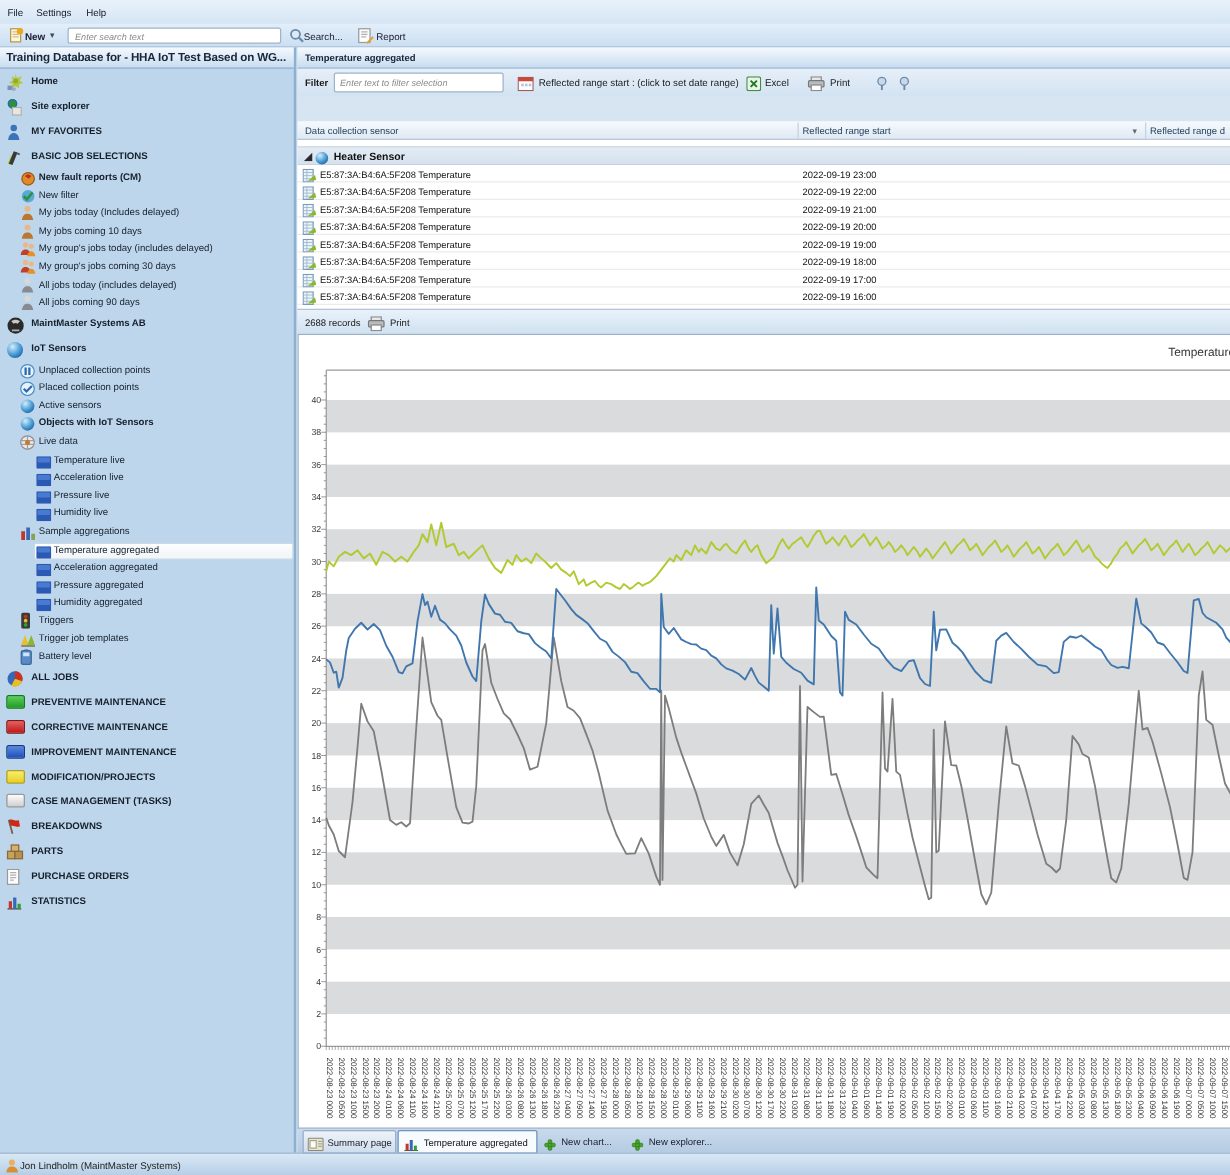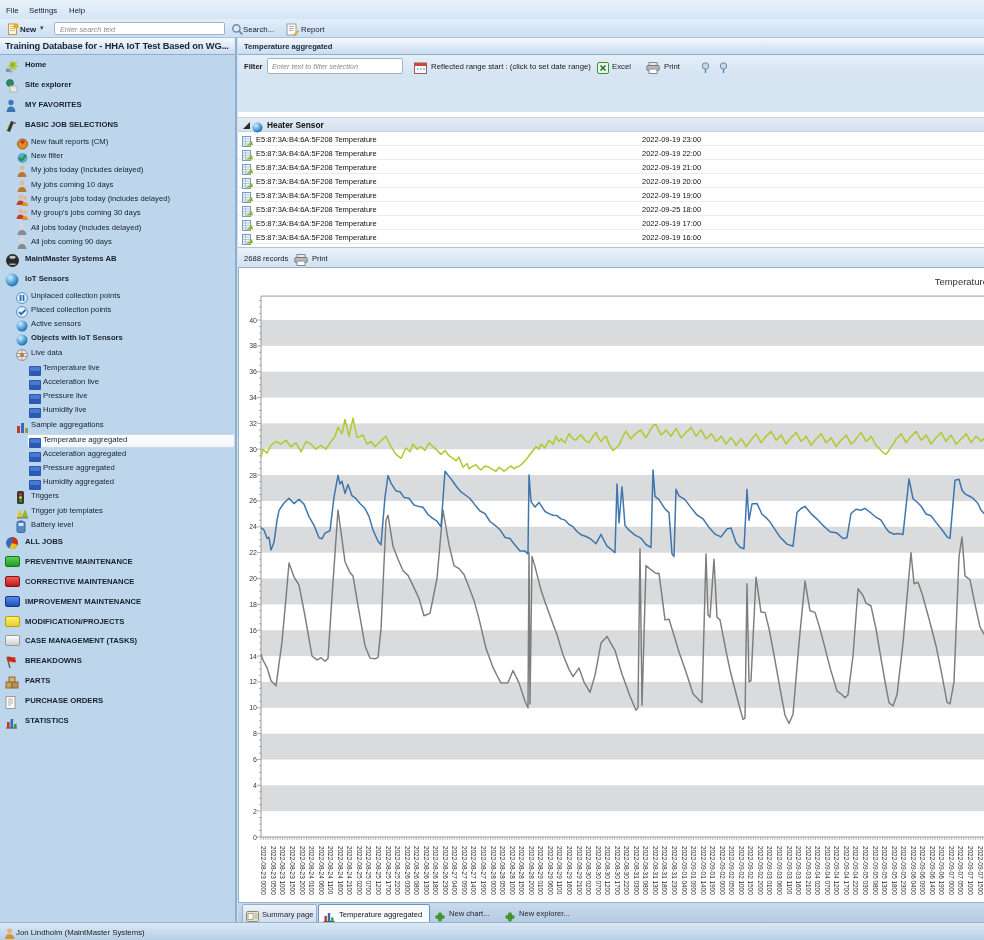--- a/index.html
+++ b/index.html
@@ -63,21 +63,21 @@
           <path d="M1 12l3-7 1 .6-2.6 6.8z" fill="#b9cf3a"></path>
           <path d="M6 2l3 1-4 10-3-1z" fill="#3a3a3a"></path>
           <path d="M9 3l2 .7-.5 1.4-2-.7z" fill="#555"></path>
         </svg></div>
       <div class="tlabel" style="left:25px;top:82px;font-weight:bold">BASIC JOB SELECTIONS</div>
       <div class="ticon" style="left:16px;top:98px"><svg width="13" height="13" viewBox="0 0 13 13">
           <circle cx="6.5" cy="7" r="5" fill="#e08a2a"></circle>
           <path d="M4 5c1-2 4-2 5 0l-2 2z" fill="#c03020"></path>
           <circle cx="6.5" cy="7" r="5" fill="none" stroke="#9a5a14"></circle>
         </svg></div>
-      <div class="tlabel" style="left:31px;top:99px;font-weight:normal">New fault reports (CM)</div>
+      <div class="tlabel" style="left:31px;top:99px;font-weight:bold">New fault reports (CM)</div>
       <div class="ticon" style="left:16px;top:112px"><svg width="13" height="13" viewBox="0 0 13 13">
           <circle cx="6.5" cy="7" r="5" fill="#58a8d8"></circle>
           <path d="M3 7l2.5 2.5L10 4" stroke="#2f8f3f" stroke-width="2" fill="none"></path>
         </svg></div>
       <div class="tlabel" style="left:31px;top:113px;font-weight:normal">New filter</div>
       <div class="ticon" style="left:16px;top:126px"><svg width="12" height="13" viewBox="0 0 12 13">
           <circle cx="6" cy="3" r="2.4" fill="#e8b88a"></circle>
           <path d="M1.5 12c.4-3.6 2.2-5 4.5-5s4.1 1.4 4.5 5z" fill="#b87830"></path>
         </svg></div>
       <div class="tlabel" style="left:31px;top:127px;font-weight:normal">My jobs today (Includes delayed)</div>
@@ -308,20 +308,28 @@
           <circle cx="5.5" cy="4" r="3.2" fill="#c8d8e8" stroke="#6a88a8"></circle>
           <path d="M5.5 7v4" stroke="#6a88a8" stroke-width="1.5"></path>
         </svg></span>
 <span style="position:absolute;left:480px;top:5px"><svg width="11" height="12" viewBox="0 0 11 12">
           <circle cx="5.5" cy="4" r="3.2" fill="#c8d8e8" stroke="#6a88a8"></circle>
           <path d="M5.5 7v4" stroke="#6a88a8" stroke-width="1.5"></path>
         </svg></span>
 </div>
 
 
+<div style="position:absolute;left:0;top:59px;width:746px;height:15px;background:linear-gradient(#f6fafd,#dfe9f3);border-bottom:1px solid #b8c8d8">
+<span style="position:absolute;left:6px;top:3px;font-size:7.6px;color:#26425e">Data collection sensor</span>
+<span style="position:absolute;left:404px;top:3px;font-size:7.6px;color:#26425e">Reflected range start</span>
+<span style="position:absolute;left:668px;top:4px;font-size:7px;color:#667">▾</span>
+<span style="position:absolute;left:682px;top:3px;font-size:7.6px;color:#26425e;white-space:nowrap">Reflected range d</span>
+<div style="position:absolute;left:400px;top:1px;width:1px;height:13px;background:#c4d2e0"></div>
+<div style="position:absolute;left:678px;top:1px;width:1px;height:13px;background:#c4d2e0"></div>
+</div>
 
 <div style="position:absolute;left:0;top:74px;width:746px;height:135px;background:#fff"></div>
 
 <div style="position:absolute;left:0;top:79px;width:746px;height:15px;background:linear-gradient(#e4ecf4,#d4e1ee);border-top:1px solid #c2d2e2;border-bottom:1px solid #c2d2e2">
 <svg style="position:absolute;left:5px;top:4px" width="7" height="7" viewBox="0 0 7 7">
         <path d="M0 7L7 7L7 0Z" fill="#2a2a2a"></path>
       </svg>
 <span style="position:absolute;left:14px;top:1px"><svg width="11" height="11" viewBox="0 0 12 12">
           <circle cx="6" cy="6" r="5.5" fill="url(#sph)"></circle>
         </svg></span>
@@ -373,21 +381,21 @@
 <span style="position:absolute;left:18px;top:3px;font-size:7.5px;color:#111">E5:87:3A:B4:6A:5F208 Temperature</span>
 <span style="position:absolute;left:404px;top:3px;font-size:7.5px;color:#111">2022-09-19 19:00</span>
     </div>
     <div style="position:absolute;left:0px;top:164px;width:746px;height:14px;border-bottom:1px solid #ececec">
 <span style="position:absolute;left:4px;top:1px"><svg width="11" height="11" viewBox="0 0 11 11">
           <rect x="0.5" y="0.5" width="8" height="10" fill="#eef4fa" stroke="#7a9ab8"></rect>
           <path d="M1 3h7M1 5.5h7M1 8h7M3.5 1v9" stroke="#9ab8d0" stroke-width="0.7"></path>
           <path d="M4 10l6-5 1 4z" fill="#8ab82a"></path>
         </svg></span>
 <span style="position:absolute;left:18px;top:3px;font-size:7.5px;color:#111">E5:87:3A:B4:6A:5F208 Temperature</span>
-<span style="position:absolute;left:404px;top:3px;font-size:7.5px;color:#111">2022-09-25 18:00</span>
+<span style="position:absolute;left:404px;top:3px;font-size:7.5px;color:#111">2022-09-19 18:00</span>
     </div>
     <div style="position:absolute;left:0px;top:178px;width:746px;height:14px;border-bottom:1px solid #ececec">
 <span style="position:absolute;left:4px;top:1px"><svg width="11" height="11" viewBox="0 0 11 11">
           <rect x="0.5" y="0.5" width="8" height="10" fill="#eef4fa" stroke="#7a9ab8"></rect>
           <path d="M1 3h7M1 5.5h7M1 8h7M3.5 1v9" stroke="#9ab8d0" stroke-width="0.7"></path>
           <path d="M4 10l6-5 1 4z" fill="#8ab82a"></path>
         </svg></span>
 <span style="position:absolute;left:18px;top:3px;font-size:7.5px;color:#111">E5:87:3A:B4:6A:5F208 Temperature</span>
 <span style="position:absolute;left:404px;top:3px;font-size:7.5px;color:#111">2022-09-19 17:00</span>
     </div>

